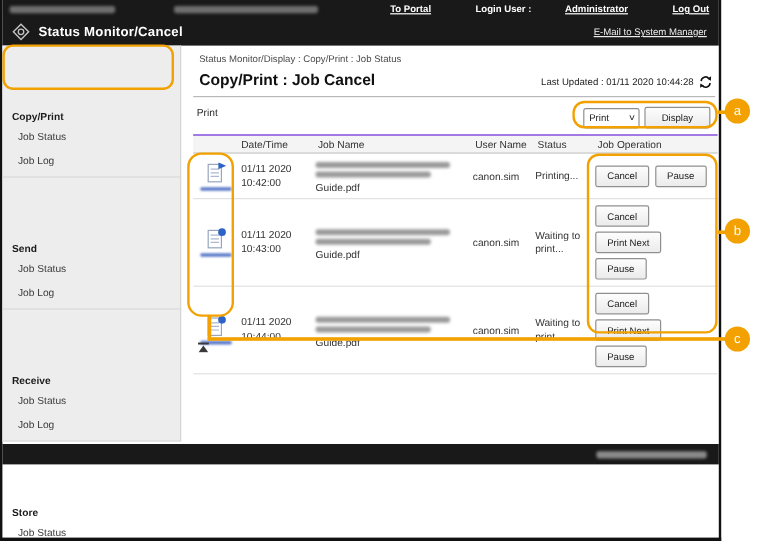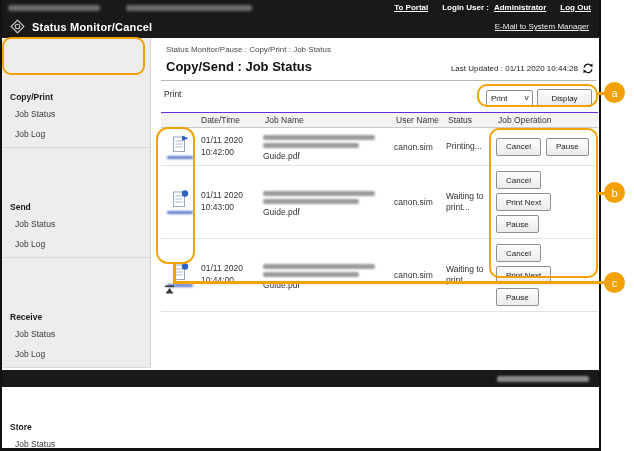--- a/index.html
+++ b/index.html
@@ -10,21 +10,21 @@
   *{margin:0;padding:0;box-sizing:border-box;}
   html,body{background:#fff;}
   body{font-family:"Liberation Sans", sans-serif;}
   .canvas{position:relative;width:634px;height:451px;background:#fff;overflow:hidden;}
 
   
   .ui{position:absolute;left:0;top:0;width:601px;height:451px;background:#fff;
       border-left:2px solid #111;border-right:2px solid #111;border-bottom:3px solid #111;}
 
   
-  .topbar1{height:15px;background:var(--bar);display:flex;align-items:center;padding:0 8px 0 6px;}
+  .topbar1{height:15px;background:var(--bar);display:flex;align-items:center;padding:0 8px 0 6px;gap:23px;}
   .topbar1 .blur-product{width:92px;height:6px;background:#6f6f6f;border-radius:2px;filter:blur(1.4px);}
   .topbar1 .blur-models{width:126px;height:6px;background:#6f6f6f;border-radius:2px;filter:blur(1.4px);margin-left:26px;}
   .topbar1 .sp{flex:1;}
   .toplink{color:#fff;font-size:8px;font-weight:bold;text-decoration:underline;cursor:pointer;margin-left:14px;white-space:nowrap;}
   .toplabel{color:#fff;font-size:8px;font-weight:bold;margin-left:14px;white-space:nowrap;}
   .toplabel + .toplink{margin-left:5px;}
 
   .topbar2{height:23px;background:var(--bar);display:flex;align-items:center;padding:0 10px 0 8px;}
   .logo{width:15px;height:15px;margin-right:7px;display:inline-flex;}
   .app-title{color:#fff;font-size:11px;font-weight:bold;letter-spacing:.2px;}
@@ -151,24 +151,24 @@
           <div class="side-item">Job Log</div>
         </div>
         <div class="side-section">
           <div class="side-header">Store</div>
           <div class="side-item">Job Status</div>
           <div class="side-item">Job Log</div>
         </div>
       </div>
 
       <div class="content">
-        <div class="breadcrumb">Status Monitor/Pause : Copy/Print : Job Status</div>
+        <div class="breadcrumb">Status Monitor/Display : Copy/Print : Job Status</div>
 
         <div class="title-row">
-          <span class="page-title">Copy/Send : Job Status</span>
+          <span class="page-title">Copy/Print : Job Cancel</span>
           <span class="updated">
             <span>Last Updated : 01/11 2020 10:44:28</span>
             <span class="refresh">
               <svg width="12" height="11" viewBox="0 0 12 11">
                 <path d="M2.3 4.6 A3.6 3.6 0 0 1 8.8 2.6" fill="none" stroke="#111" stroke-width="1.3"></path>
                 <polygon points="10.6,0.6 10.4,4.2 7.4,2.6" fill="#111"></polygon>
                 <path d="M9.7 6.2 A3.6 3.6 0 0 1 3.2 8.2" fill="none" stroke="#111" stroke-width="1.3"></path>
                 <polygon points="1.4,10.2 1.6,6.6 4.6,8.2" fill="#111"></polygon>
               </svg>
             </span>

